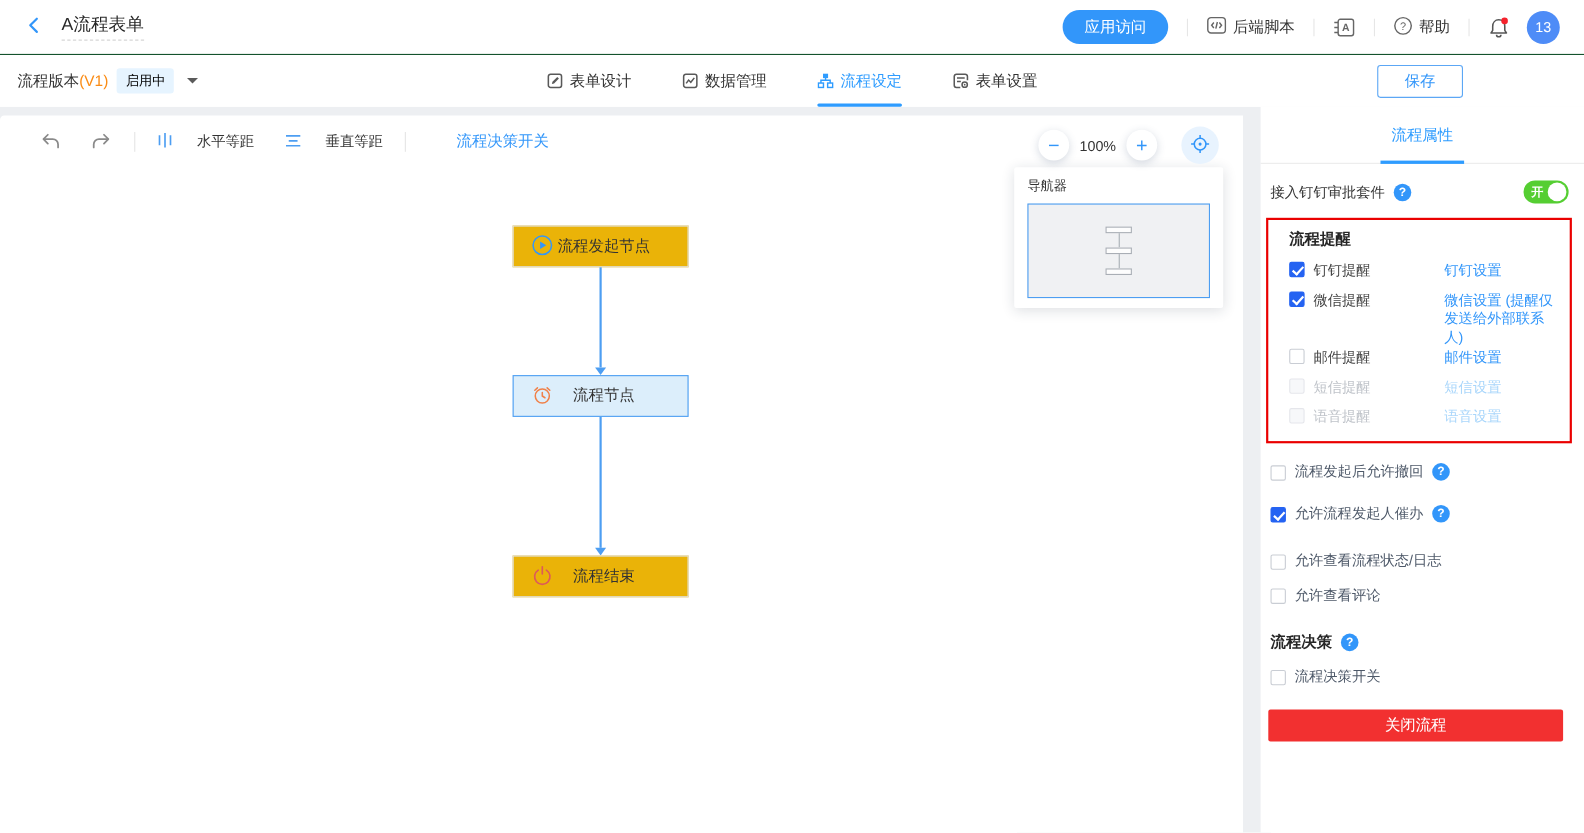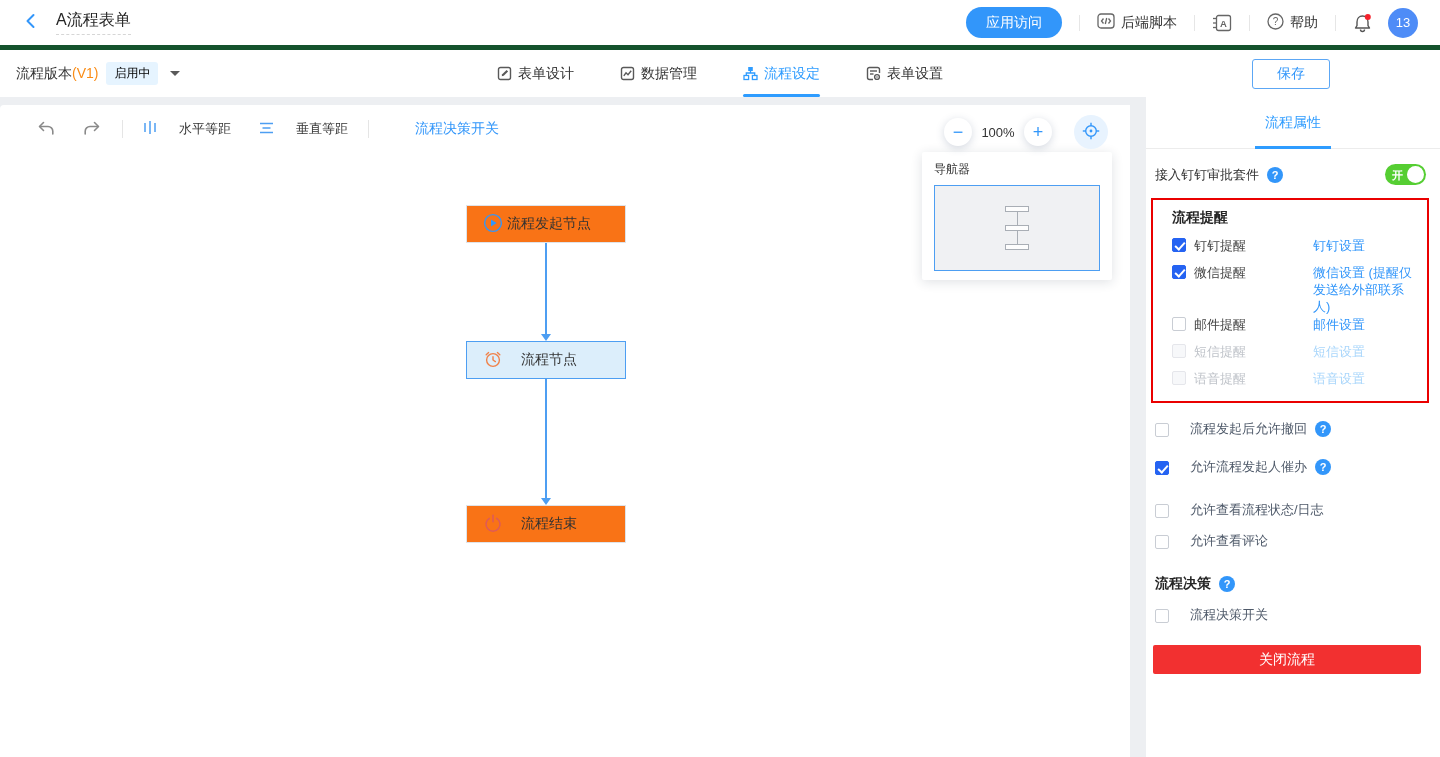--- a/index.html
+++ b/index.html
@@ -1,21 +1,21 @@
 <!DOCTYPE html>
 <html><head>
 <meta charset="utf-8">
 <style>
   *{margin:0;padding:0;box-sizing:border-box}
   html,body{width:1440px;height:757px;overflow:hidden}
   body{font-family:"Liberation Sans","DejaVu Sans",sans-serif;color:#333;background:#fff;font-size:14px}
   .app{position:relative;width:1440px;height:757px}
 
   
-  .topbar{position:absolute;top:0;left:0;right:0;height:50px;background:#fff;border-bottom:5px solid #14532d;display:flex;align-items:center;padding:0 22px;z-index:30}
+  .topbar{position:absolute;top:0;left:0;right:0;height:50px;background:#fff;border-bottom:1px solid #14532d;display:flex;align-items:center;padding:0 22px;z-index:30}
   .back-btn{display:flex;align-items:center;cursor:pointer;margin-right:16px}
   .title-wrap{padding-bottom:3px;border-bottom:1px dashed #D6D6D6}
   .page-title{font-size:16px;font-weight:400;color:#262626}
   .top-right{margin-left:auto;display:flex;align-items:center}
   .pill-btn{height:31px;padding:0 20px;border:none;border-radius:16px;background:#3296FA;color:#fff;font-size:14px;cursor:pointer;font-family:Liberation Serif, serif}
   .vdiv{width:1px;height:16px;background:#E6E6E6;margin:0 17px}
   .top-item{display:flex;align-items:center;gap:6px;font-size:14px;color:#333;cursor:pointer}
   .icon-btn{display:flex;align-items:center;cursor:pointer;position:relative}
   .avatar{width:30px;height:30px;border-radius:50%;background:#4E8CF7;color:#fff;font-size:13px;display:flex;align-items:center;justify-content:center;margin-left:16px;cursor:pointer}
 
@@ -50,21 +50,21 @@
   .z-btn{width:28px;height:28px;border-radius:50%;background:#fff;box-shadow:0 2px 8px rgba(60,80,120,.22);color:#3296FA;font-size:18px;display:flex;align-items:center;justify-content:center;cursor:pointer;user-select:none}
   .z-pct{width:52px;text-align:center;font-size:13px;color:#333}
   .z-target{width:34px;height:34px;border-radius:50%;background:#E8F3FE;display:flex;align-items:center;justify-content:center;cursor:pointer;margin-left:22px}
 
   .navigator{position:absolute;left:922px;top:47px;width:190px;height:128px;background:#fff;border-radius:2px;box-shadow:0 2px 12px rgba(31,45,61,.14);padding:9px 12px;z-index:4}
   .nav-title{font-size:12px;color:#333}
   .nav-map{margin-top:7px;height:86px;background:#F0F1F3;border:1px solid #4D9EF2;display:flex;flex-direction:column;align-items:center;justify-content:center}
   .mini-node{width:24px;height:6px;border:1px solid #A9AEB5;background:#FDFDFD}
   .mini-link{width:1px;height:13px;background:#A9AEB5}
 
-  .flow-node{position:absolute;left:466px;width:160px;height:38px;background:#f97316;border:1px solid #DFE3E8;display:flex;align-items:center;padding:0 14px 0 16px;cursor:pointer}
+  .flow-node{position:absolute;left:466px;width:160px;height:38px;background:#eab308;border:1px solid #DFE3E8;display:flex;align-items:center;padding:0 14px 0 16px;cursor:pointer}
   .flow-node.selected{background:#DCEEFB;border:1px solid #4D9EF2}
   .fn-label{flex:1;text-align:center;font-size:14px;color:#333;padding-right:16px}
   .edge{position:absolute;width:2px;background:#4D9EF2}
   .edge-head{position:absolute;width:0;height:0;border:5px solid transparent;border-top:7px solid #4D9EF2}
 
   
   .panel{position:absolute;left:1146px;top:0;right:0;bottom:0;background:#fff}
   .p-tabs{height:52px;display:flex;border-bottom:1px solid #ECECEC}
   .p-tab{flex:1;display:flex;align-items:center;justify-content:center;font-size:14px;color:#333;cursor:pointer;position:relative}
   .p-tab.active{color:#2E9CFF}
@@ -84,21 +84,21 @@
   .cb{width:14px;height:14px;border:1px solid #C9CDD4;border-radius:2px;background:#fff;flex:none;cursor:pointer;position:relative;margin-top:1px}
   .cb.checked{background:#2563F2;border-color:#2563F2}
   .cb.checked::after{content:"";position:absolute;left:4px;top:1px;width:4px;height:8px;border:solid #fff;border-width:0 2px 2px 0;transform:rotate(42deg)}
   .rm-label{font-size:13px;color:#444;width:119px;margin-left:8px;line-height:17px}
   .rm-link{font-size:13px;color:#3296FA;cursor:pointer;flex:1;line-height:17px}
   .rm-row.disabled .rm-label{color:#BFC3C9}
   .rm-row.disabled .rm-link{color:#A9D6FB;cursor:default}
   .rm-row.disabled .cb{background:#F7F8FA;border-color:#E5E6EB;cursor:default}
 
   .opt-row{display:flex;align-items:center;margin-left:9px}
-  .opt-label{font-size:13px;color:#4E5969;margin-left:21px}
+  .opt-label{font-size:13px;color:#4E5969;margin-left:8px}
   .decision-title{display:flex;align-items:center;margin:25px 0 0 9px}
   .close-btn{display:block;width:calc(100% - 16px);margin:21px 2px 0 7px;height:29px;background:#F23030;border:none;border-radius:2px;color:#fff;font-size:14px;cursor:pointer;font-family:inherit}
 </style>
 </head>
 <body>
 
 <div class="app">
 
   <header class="topbar">
     <span class="back-btn">

